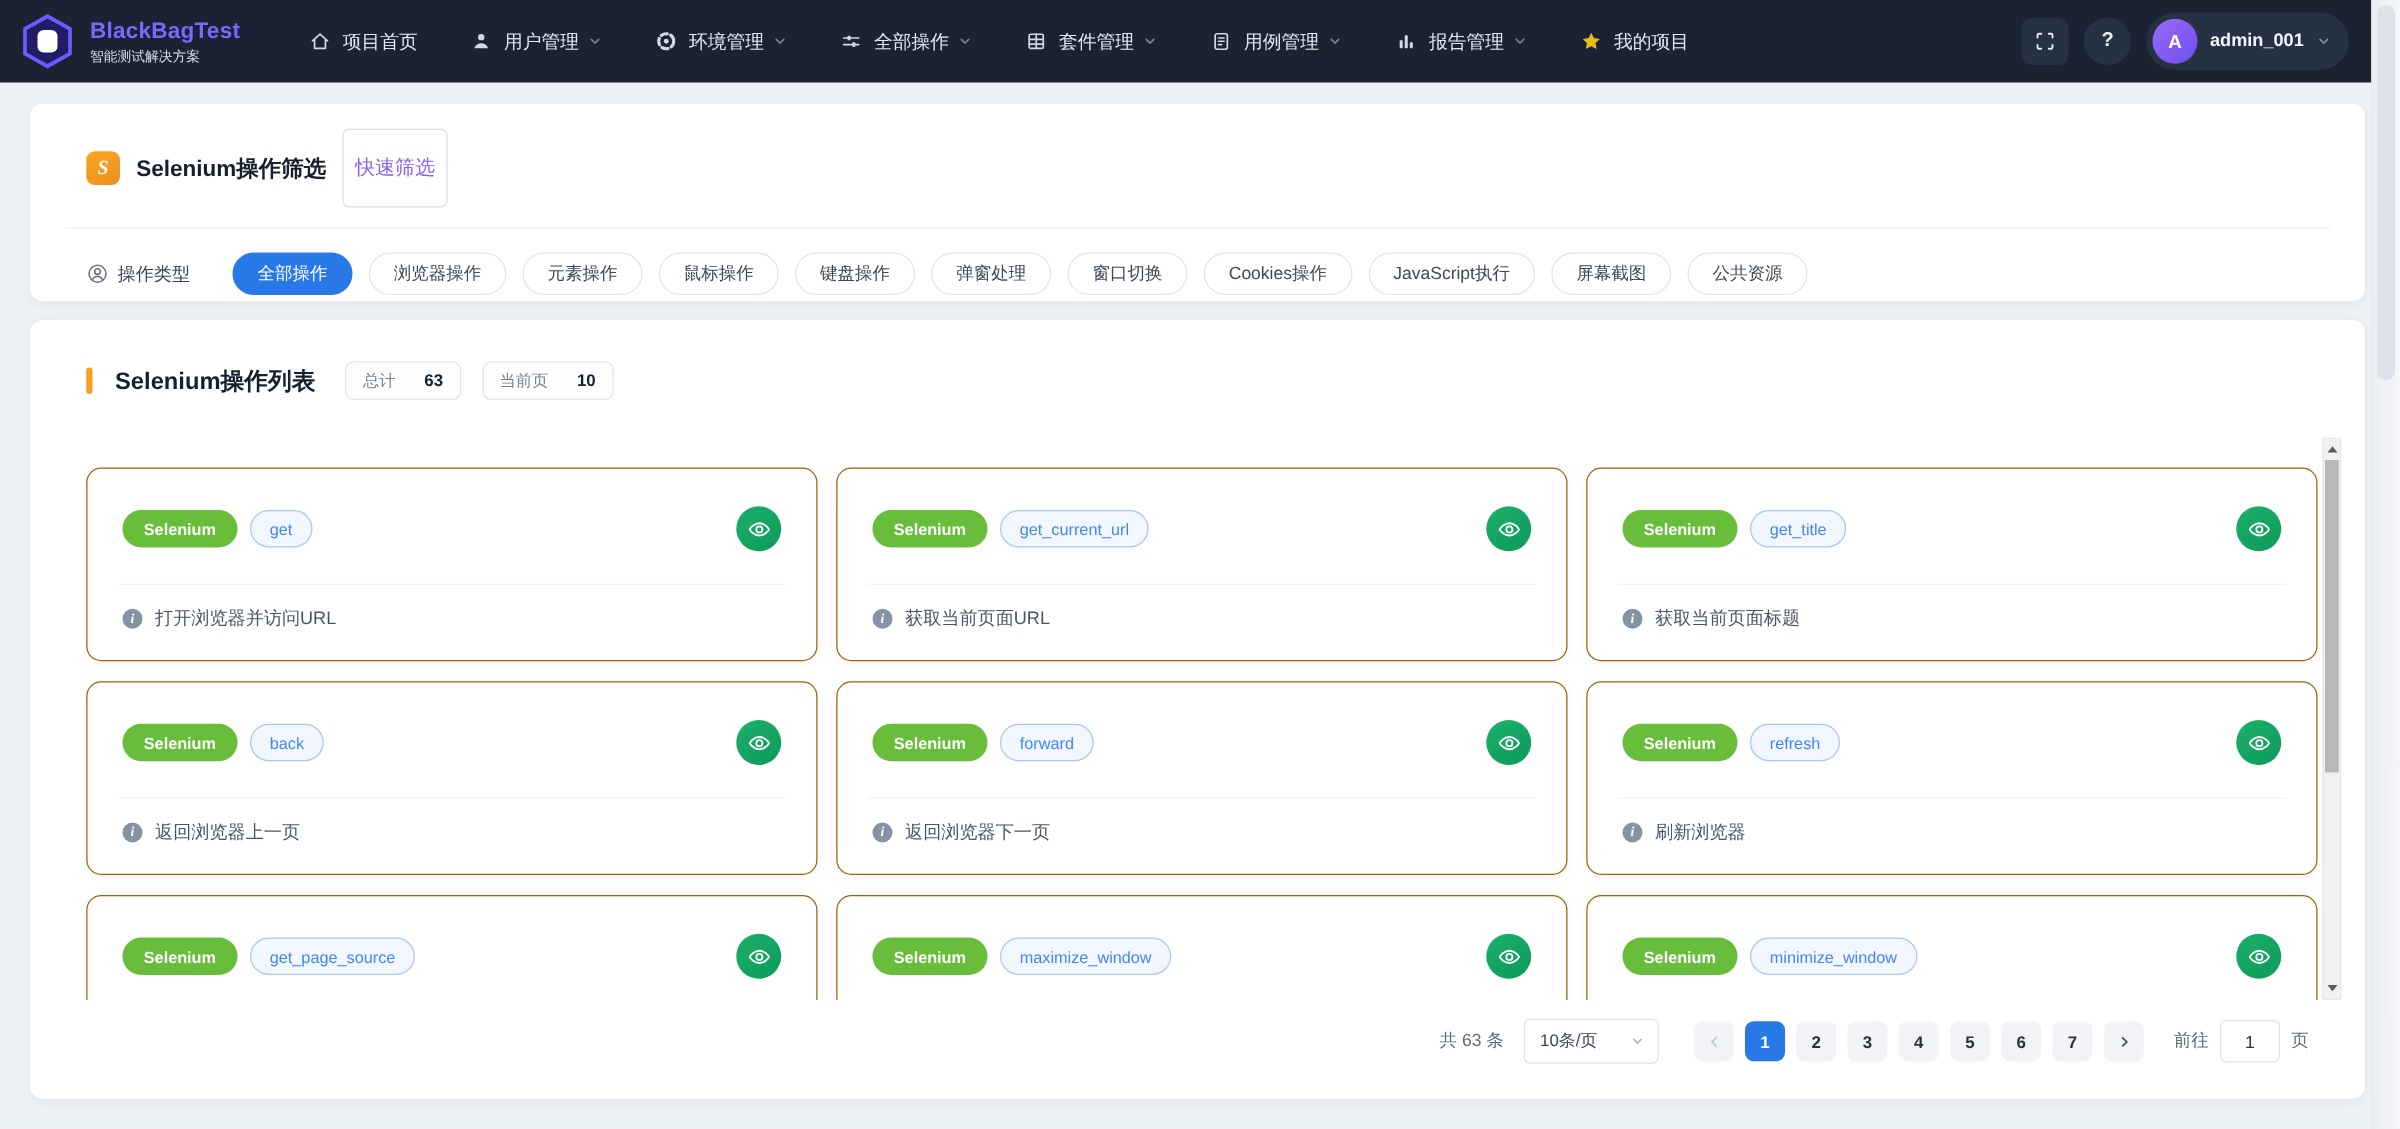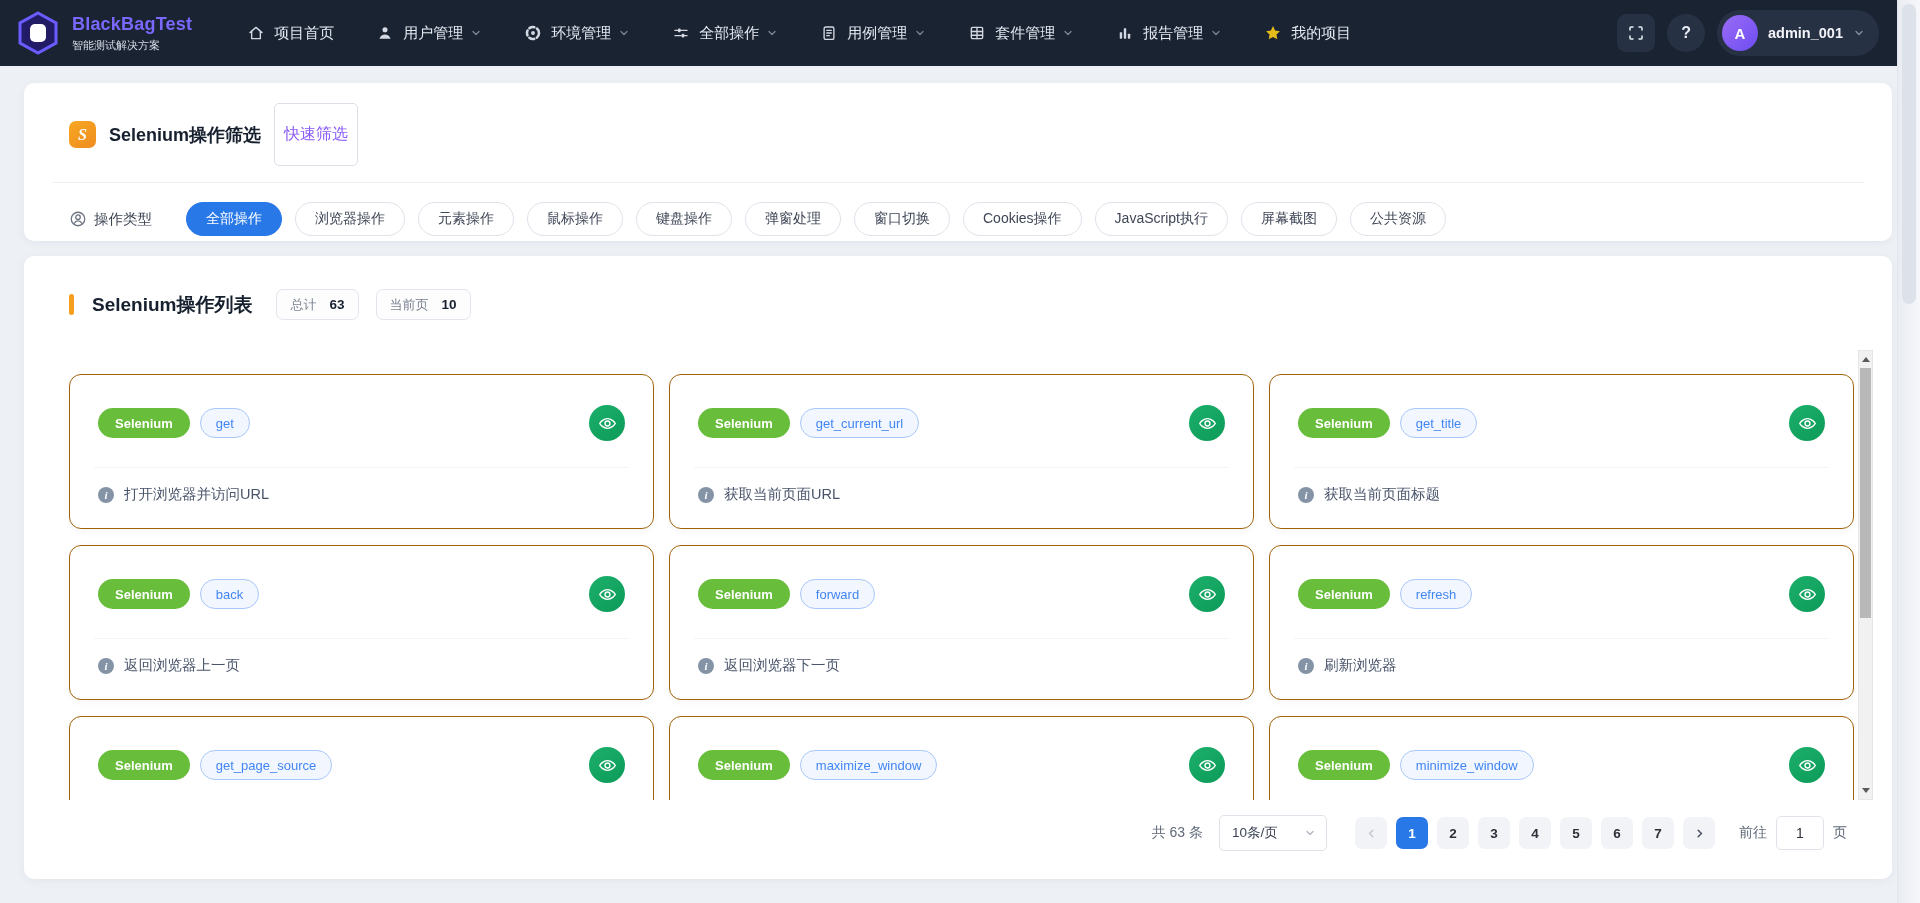--- a/index.html
+++ b/index.html
@@ -51,21 +51,21 @@
   .fc-label { display:flex; align-items:center; gap:7px; color:#3c4454; font-size:14.5px; margin-right:4px; }
   .fc-label svg { width:18px; height:18px; }
   .pill { height:34px; padding:0 19px; border-radius:17px; border:1px solid #dfe3ea; background:#fff;
     color:#3f4656; font-size:14px; cursor:pointer; display:flex; align-items:center; }
   .pill.active { background:#2878e8; border-color:#2878e8; color:#fff; }
 
   .list-card { margin:15px 5px 0 12px; height:623px; position:relative; overflow:hidden; }
   .lc-head { display:flex; align-items:center; gap:18px; padding:33px 45px 0; }
   .lc-bar { width:5px; height:21px; border-radius:3px; background:#f59f1e; }
   .lc-title { font-size:19px; font-weight:bold; color:#16202e; margin-right:6px; }
-  .stat-tag { display:flex; align-items:center; gap:13px; border:1px solid #e2e5ec; border-radius:7px;
+  .stat-tag { display:flex; align-items:center; gap:23px; border:1px solid #e2e5ec; border-radius:7px;
     height:31px; padding:0 13px; background:#fdfdfe; }
   .stat-tag .sl { color:#7a8291; font-size:13px; }
   .stat-tag .sv { color:#16202e; font-size:13.5px; font-weight:bold; }
 
   .grid-wrap { position:relative; margin-top:30px; height:450px; overflow:hidden; }
   .ops-grid { width:1785px; margin-left:45px; padding-top:24px; display:grid;
     grid-template-columns:repeat(3,1fr); gap:16px 15px; }
   .op-card { height:155px; background:#fff; border:1px solid #a16207; border-radius:12px;
     box-shadow:0 2px 8px rgba(25,35,60,.04); padding:30px 28px 0; }
   .op-top { display:flex; align-items:center; gap:10px; }
@@ -186,39 +186,39 @@
         <span>全部操作</span>
         <span class="chev">
           <svg viewBox="0 0 24 24" fill="none" stroke="#9aa3b2" stroke-width="2.6" stroke-linecap="round">
             <path d="M6 9l6 6 6-6"></path>
           </svg>
         </span>
       </div>
       <div class="nav-item">
         <span class="nav-ico">
           <svg viewBox="0 0 24 24" fill="none" stroke="#e3e8f1" stroke-width="1.8" stroke-linecap="round" stroke-linejoin="round">
+            <rect x="4.5" y="4.5" width="15" height="15" rx="1.5"></rect>
+            <path d="M4.5 10h15M4.5 15h15M12 4.5v15"></path>
+          </svg>
+        </span>
+        <span>套件管理</span>
+        <span class="chev">
+          <svg viewBox="0 0 24 24" fill="none" stroke="#9aa3b2" stroke-width="2.6" stroke-linecap="round">
+            <path d="M6 9l6 6 6-6"></path>
+          </svg>
+        </span>
+      </div>
+      <div class="nav-item">
+        <span class="nav-ico">
+          <svg viewBox="0 0 24 24" fill="none" stroke="#e3e8f1" stroke-width="1.8" stroke-linecap="round" stroke-linejoin="round">
             <rect x="5.5" y="4" width="13" height="16.5" rx="2"></rect>
             <path d="M9 8.5h6M9 12h6M9 15.5h3.5"></path>
           </svg>
         </span>
         <span>用例管理</span>
-        <span class="chev">
-          <svg viewBox="0 0 24 24" fill="none" stroke="#9aa3b2" stroke-width="2.6" stroke-linecap="round">
-            <path d="M6 9l6 6 6-6"></path>
-          </svg>
-        </span>
-      </div>
-      <div class="nav-item">
-        <span class="nav-ico">
-          <svg viewBox="0 0 24 24" fill="none" stroke="#e3e8f1" stroke-width="1.8" stroke-linecap="round" stroke-linejoin="round">
-            <rect x="4.5" y="4.5" width="15" height="15" rx="1.5"></rect>
-            <path d="M4.5 10h15M4.5 15h15M12 4.5v15"></path>
-          </svg>
-        </span>
-        <span>套件管理</span>
         <span class="chev">
           <svg viewBox="0 0 24 24" fill="none" stroke="#9aa3b2" stroke-width="2.6" stroke-linecap="round">
             <path d="M6 9l6 6 6-6"></path>
           </svg>
         </span>
       </div>
       <div class="nav-item">
         <span class="nav-ico">
           <svg viewBox="0 0 24 24" fill="#e3e8f1">
             <rect x="5" y="11" width="3.2" height="8.5" rx=".8"></rect>

